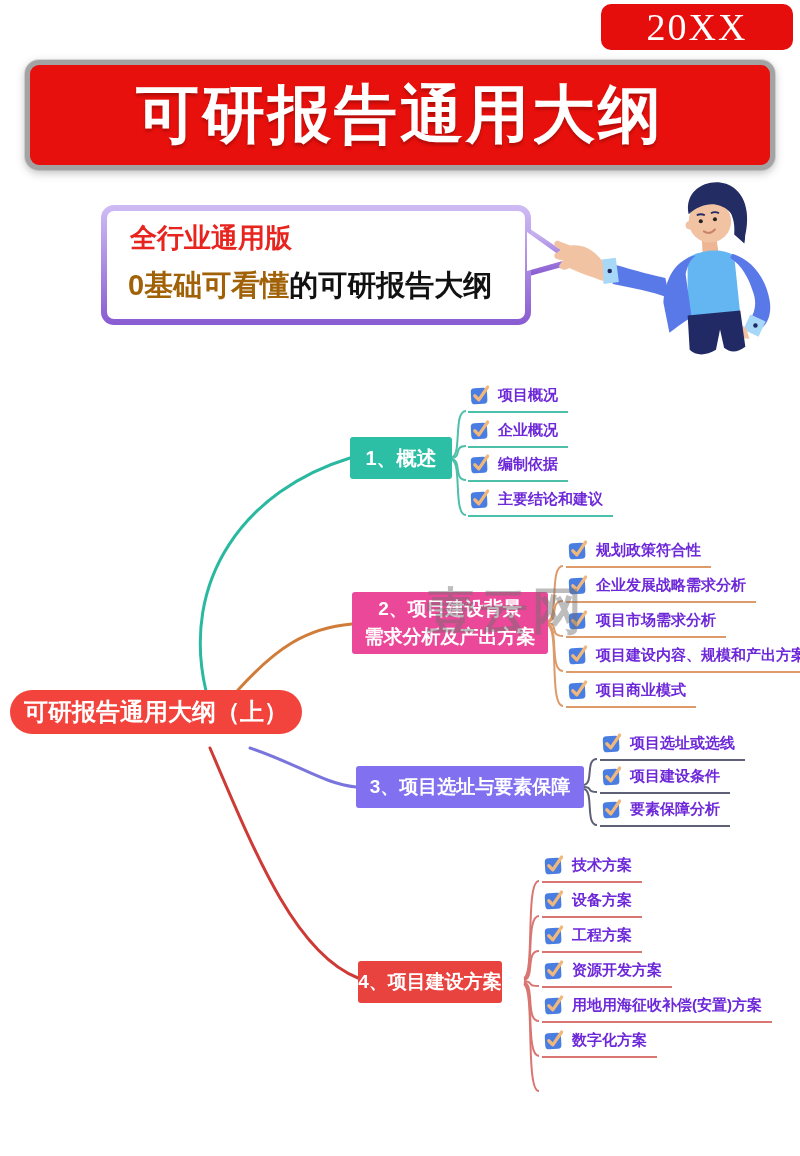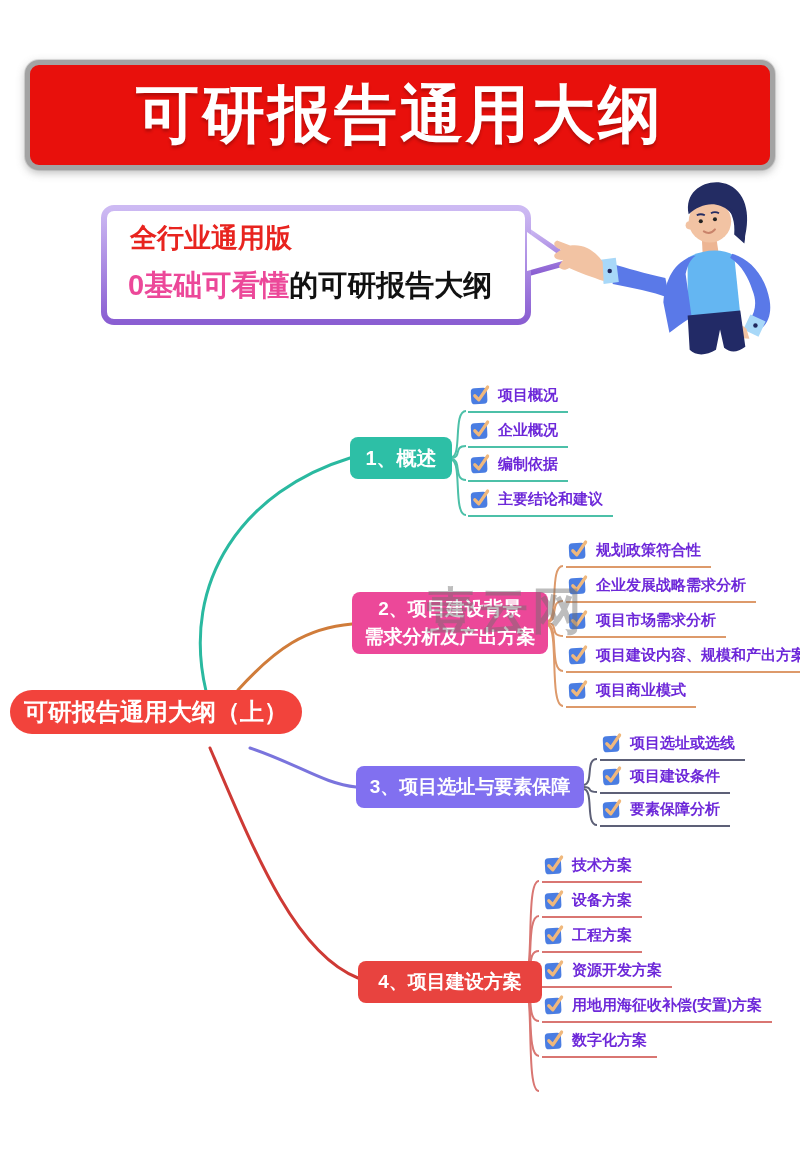--- a/index.html
+++ b/index.html
@@ -16,58 +16,59 @@
     border:5px solid #a3a3a3;border-radius:14px;
     box-shadow:0 3px 8px rgba(110,110,110,.45),0 0 0 1px #e2e2e2;
     display:flex;align-items:center;justify-content:center;}
   .banner-title{color:#fff;font-size:63px;font-weight:bold;letter-spacing:3px;
     text-shadow:0 3px 3px rgba(0,0,0,.22);}
 
   
   .bubble-wrap{position:absolute;left:100px;top:204px;width:478px;height:126px;}
   .bubble-line1{position:absolute;left:30px;top:16px;font-size:27px;font-weight:bold;color:#e8241f;}
   .bubble-line2{position:absolute;left:28px;top:62px;font-size:29px;font-weight:bold;color:#111;white-space:nowrap;}
-  .bubble-line2 .red{color:#ec4899;}
+  .bubble-line2 .red{color:#a16207;}
 
   
   .person{position:absolute;left:552px;top:176px;width:248px;height:204px;}
 
   
   .watermark{position:absolute;left:426px;top:578px;font-size:50px;font-weight:bold;color:#6f6f6f;
     opacity:.45;letter-spacing:3px;z-index:5;white-space:nowrap;}
 
   
   .connectors{position:absolute;left:0;top:0;z-index:1;}
 
   
   .root{position:absolute;left:10px;top:690px;width:292px;height:44px;background:#f2433c;
     border-radius:30px;display:flex;align-items:center;justify-content:center;
     color:#fff;font-weight:bold;font-size:24px;z-index:2;}
   .bnode{position:absolute;display:flex;flex-direction:column;align-items:center;justify-content:center;
-    color:#fff;font-weight:bold;border-radius:8px;z-index:2;text-align:left;line-height:1.45;}
+    color:#fff;font-weight:bold;border-radius:3px;z-index:2;text-align:left;line-height:1.45;}
   .b1{left:350px;top:437px;width:102px;height:42px;background:#2dbfa6;font-size:20px;}
   .b2{left:352px;top:592px;width:196px;height:62px;background:#ec4899;font-size:19px;}
   .b3{left:356px;top:766px;width:228px;height:42px;background:#8170f0;font-size:19px;}
-  .b4{left:358px;top:961px;width:184px;height:42px;background:#e8433f;font-size:19px;}
+  .b4{left:358px;top:961px;width:144px;height:42px;background:#e8433f;font-size:19px;}
 
   
   .leaf{position:absolute;display:flex;align-items:center;gap:8px;height:24px;
     padding:0 10px 4px 2px;border-bottom:2.5px solid;z-index:2;
     font-weight:bold;font-size:15px;color:#6d28d9;white-space:nowrap;}
   .leaf .cb{display:inline-flex;transform:rotate(-3deg);}
   .t{border-color:#4cc0a8;}
   .o{border-color:#dd9a6b;}
   .p{border-color:#5d6077;text-align:right;}
   .r{border-color:#d97672;}
 </style>
 </head>
 <body>
 
 <div id="page">
 
+  <div class="year-badge">20XX</div>
 
   <div class="banner">
     <div class="banner-title">可研报告通用大纲</div>
   </div>
 
   <div class="bubble-wrap">
     <svg width="478" height="126" viewBox="0 0 478 126">
       <defs>
         <linearGradient id="bgrad" x1="0" y1="0" x2="0" y2="1">
           <stop offset="0" stop-color="#cdbaf3"></stop>

